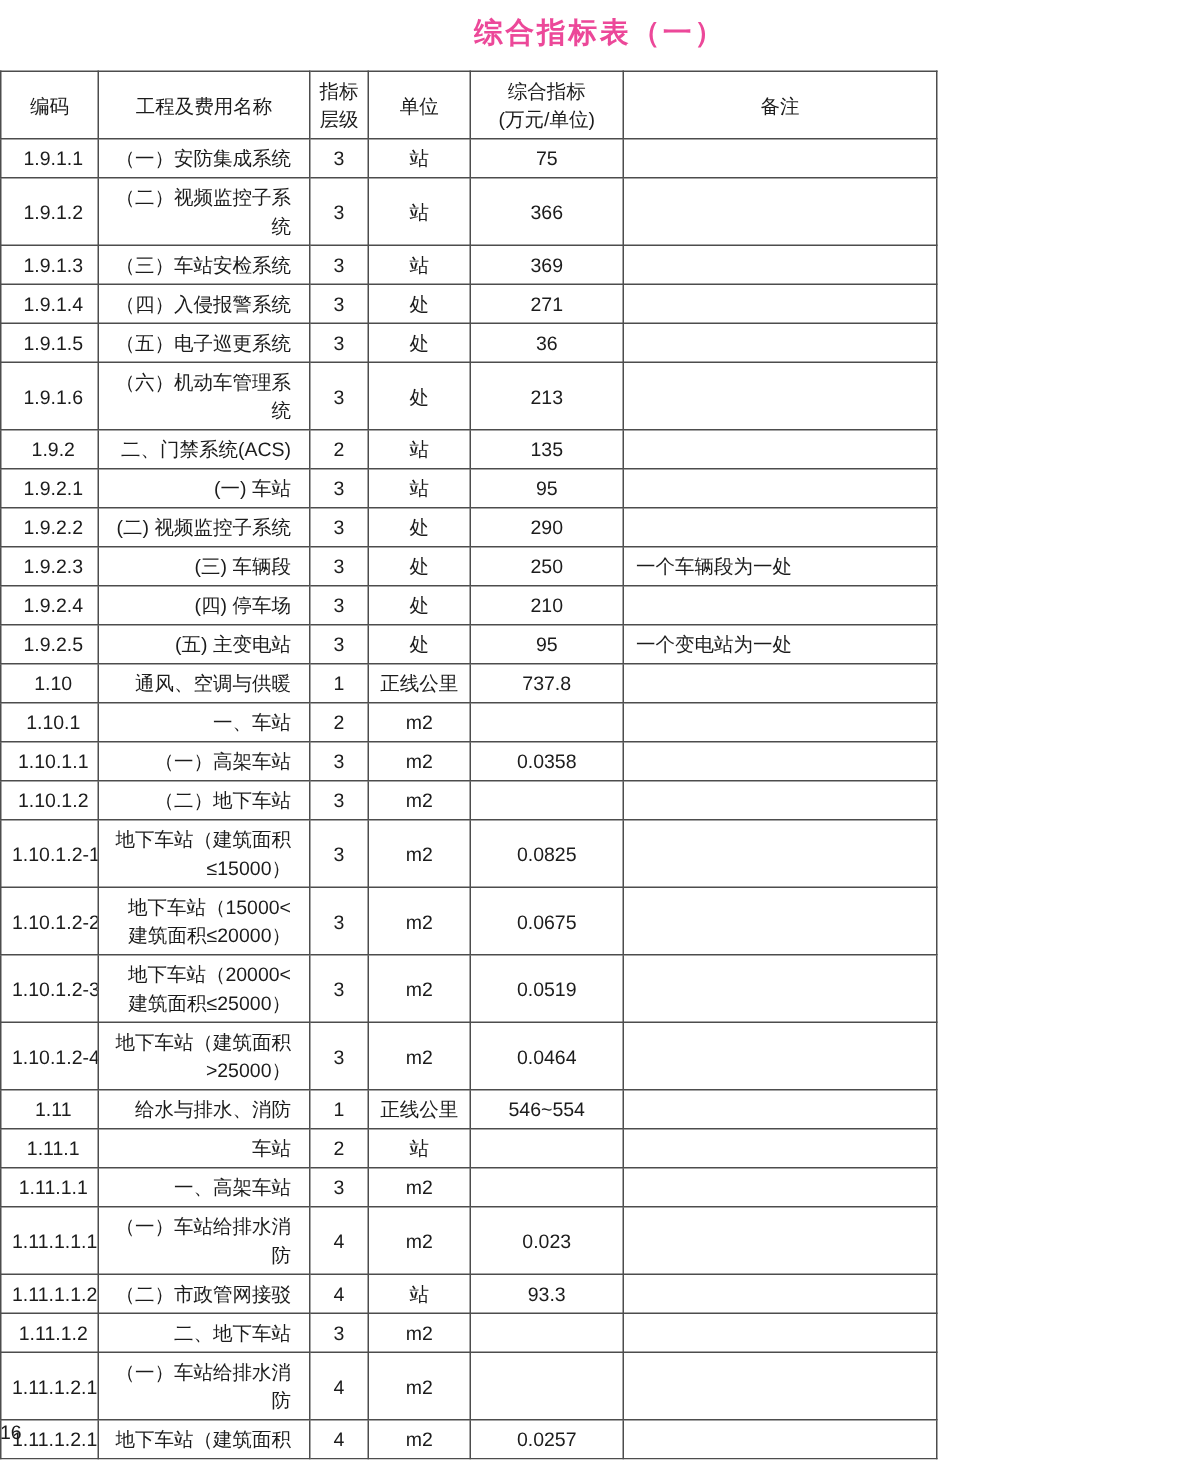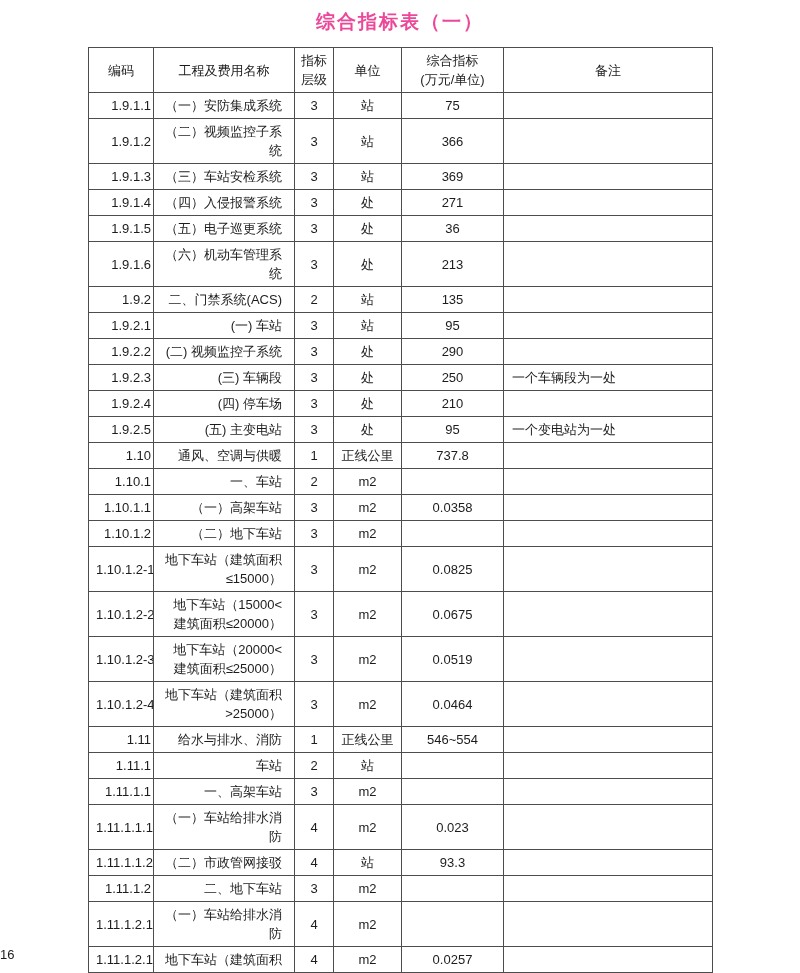--- a/index.html
+++ b/index.html
@@ -21,21 +21,20 @@
     font-family: "Liberation Serif", serif;
     font-size: 19px;
     font-weight: 600;
     letter-spacing: 2px;
     color: #ec4899;
   }
   table.indicator-table {
     table-layout: fixed;
     border-collapse: collapse;
     width: 624px;
-    margin-left: 88px;
     margin-top: 12px;
   }
   col.w-code   { width: 65px; }
   col.w-name   { width: 141px; }
   col.w-level  { width: 39px; }
   col.w-unit   { width: 68px; }
   col.w-value  { width: 102px; }
   col.w-remark { width: 209px; }
 
   th, td {
@@ -48,21 +47,21 @@
     overflow: hidden;
   }
   thead th {
     height: 40px;
     text-align: center;
     font-weight: 400;
   }
   tbody tr { height: 23px; }
 
   td.c-code {
-    text-align: right;
+    text-align: center;
     padding-left: 7px;
     white-space: nowrap;
   }
   td.c-name {
     text-align: right;
     padding-left: 7px;
     padding-right: 12px;
     padding-top: 3px;
     padding-bottom: 3px;
     word-break: break-all;

